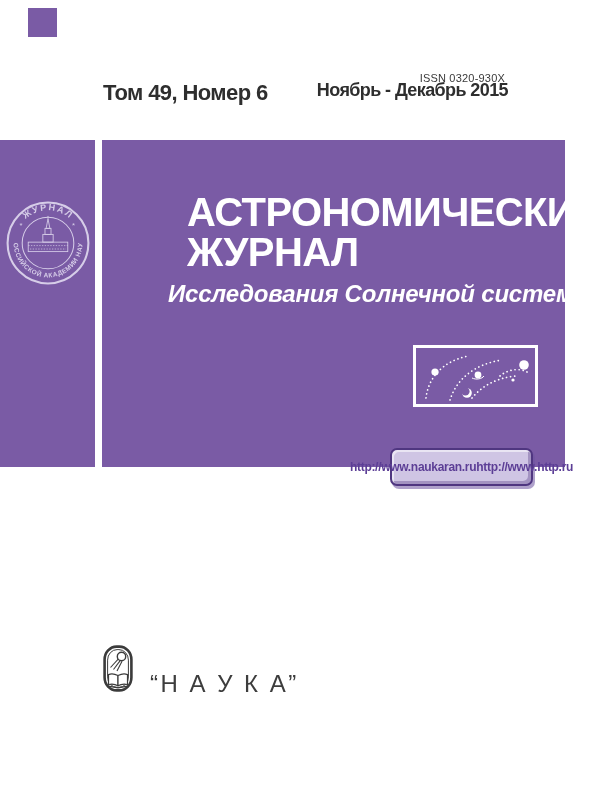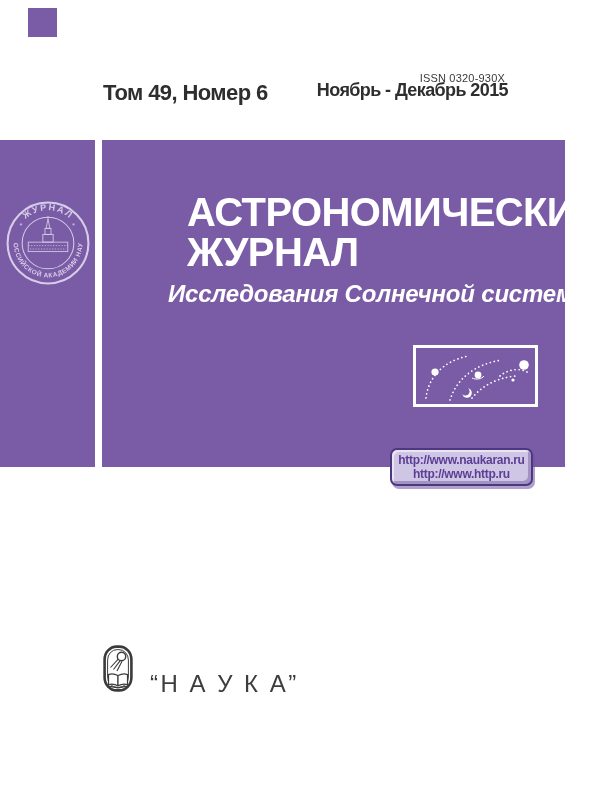--- a/index.html
+++ b/index.html
@@ -22,21 +22,21 @@
   .subtitle{position:absolute;left:38px;top:140px;color:#fff;font-weight:bold;font-style:italic;
             font-size:24px;letter-spacing:-.2px;white-space:nowrap;margin-left:28px;}
   .vignette{position:absolute;left:311px;top:205px;width:125px;height:62px;
             border:3px solid #fff;box-sizing:border-box;}
   .vignette svg{display:block;width:119px;height:56px;}
   
   .url-box{position:absolute;left:390px;top:448px;width:143px;height:38px;box-sizing:border-box;
            background:#CFC5E4;border:2px solid #4F3680;border-radius:7px;z-index:5;
            box-shadow:inset 2px 2px 0 rgba(255,255,255,.55), inset -3px -3px 0 rgba(79,54,128,.35),
                       2px 3px 0 rgba(110,84,160,.55);
-           display:flex;flex-direction:column;justify-content:center;align-items:center;}
+           display:flex;flex-direction:row;justify-content:center;align-items:center;}
   .url-box a{font-size:12px;line-height:14px;font-weight:bold;color:#5C3E96;text-decoration:none;
              letter-spacing:-.3px;}
   
   .pub-logo{position:absolute;left:103px;top:645px;width:30px;height:47px;}
   .pub-name{position:absolute;left:150px;top:670px;font-size:24px;color:#3d3d3d;
             letter-spacing:2.5px;white-space:pre;}
 </style>
 </head>
 <body>
 

